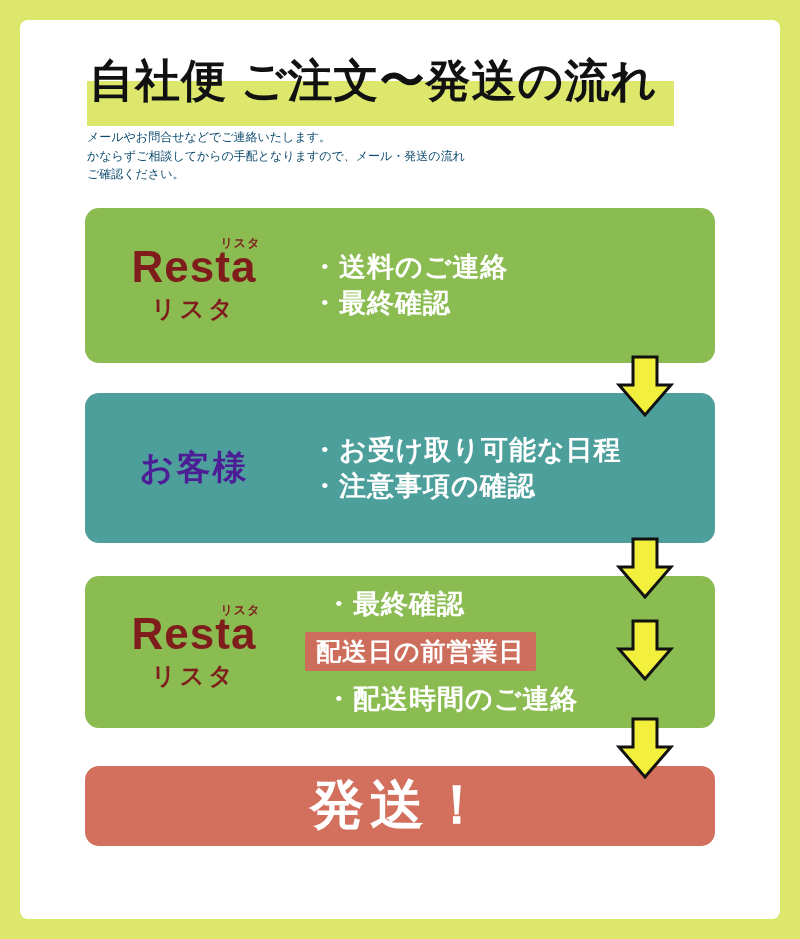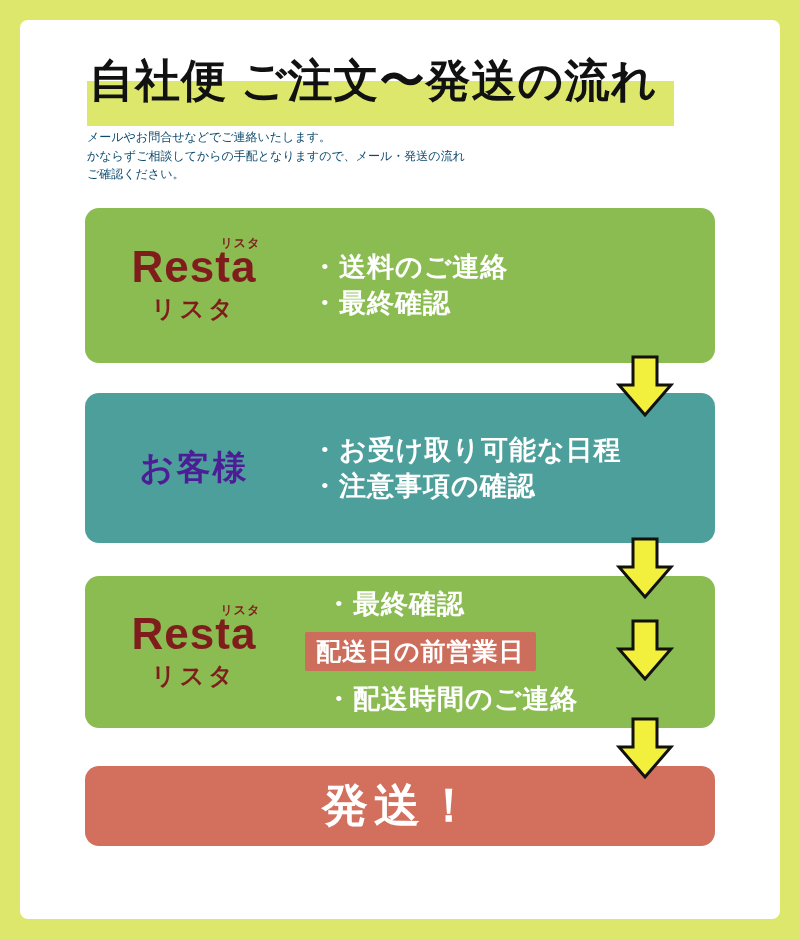--- a/index.html
+++ b/index.html
@@ -49,21 +49,21 @@
   .logo-ruby{position:absolute;top:-8px;right:-4px;font-size:12px;font-weight:bold;letter-spacing:1px;}
   .logo-sub{font-size:24px;font-weight:bold;letter-spacing:4px;margin-top:4px;}
   .badge{
     align-self:flex-start;margin-left:-20px;background:var(--badge);color:#fff;
     font-size:25px;font-weight:bold;padding:3px 11px;border-radius:2px;letter-spacing:1px;
   }
   .final{
     height:80px;background:var(--salmon);border-radius:14px;position:relative;z-index:1;
     display:flex;align-items:center;justify-content:center;
   }
-  .final-label{color:#fff;font-size:46px;font-weight:bold;letter-spacing:6px;}
+  .final-label{color:#fff;font-size:54px;font-weight:bold;letter-spacing:6px;}
   .arrow{position:absolute;left:531px;width:58px;height:63px;z-index:3;}
   .a1{top:147px;} .a2{top:329px;} .a3{top:411px;} .a4{top:509px;}
 </style>
 </head>
 <body>
 
 <div class="card">
   <div class="content">
 
     <h1 class="title"><span class="hl">自社便 ご注文〜発送の流れ</span></h1>

